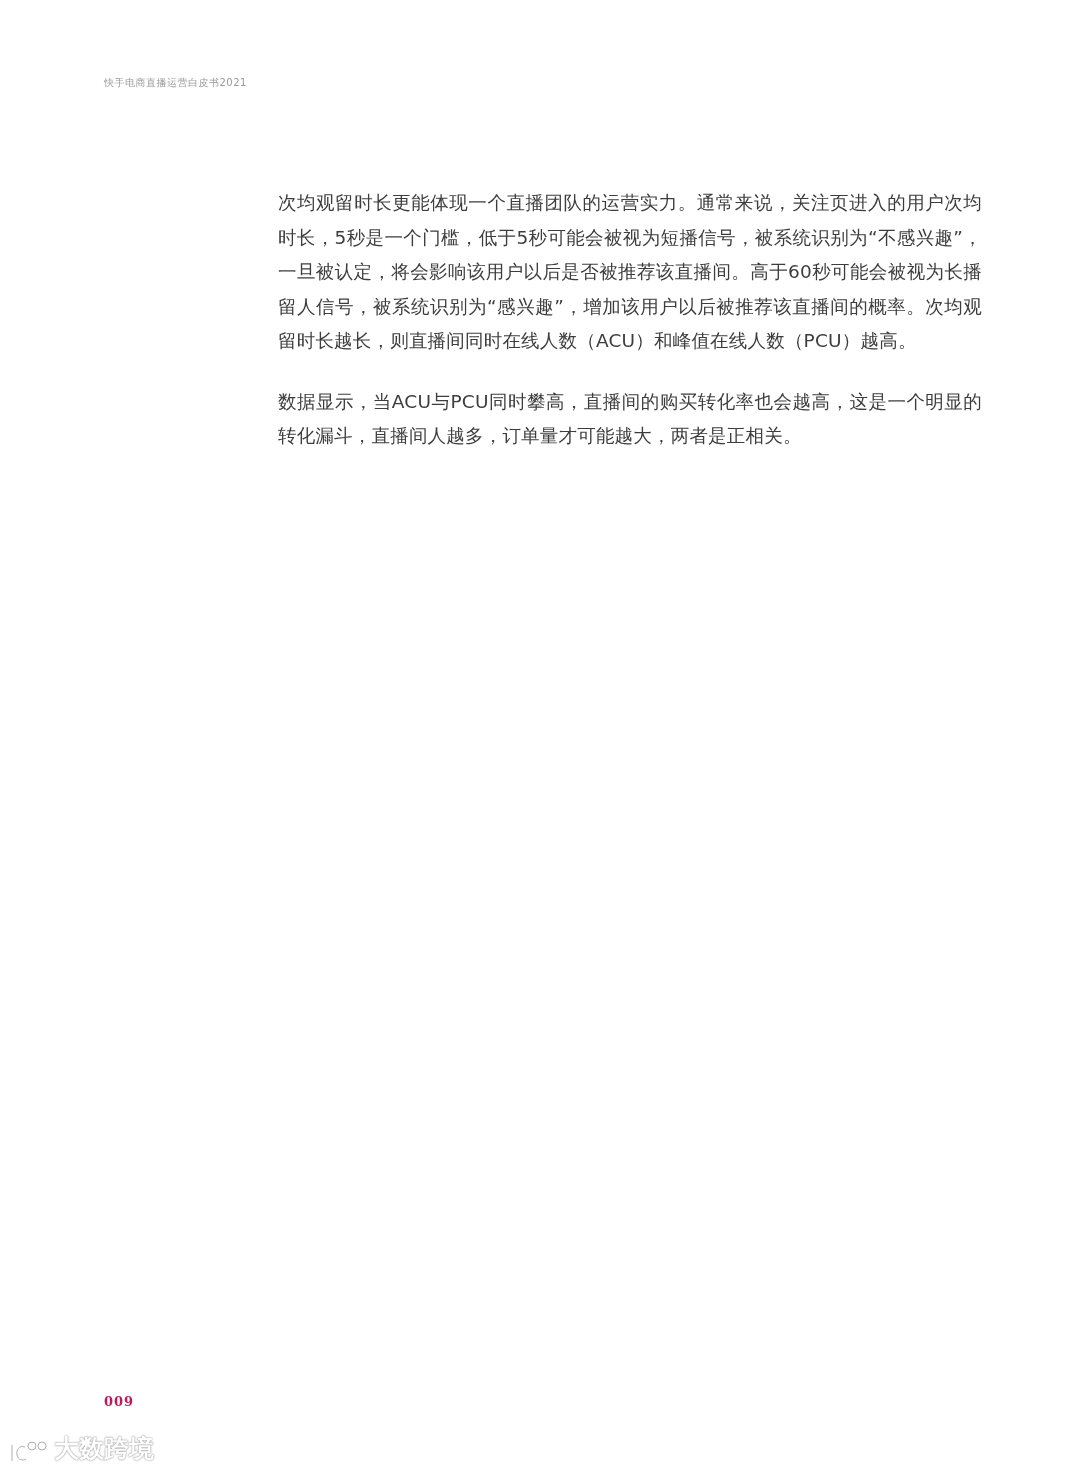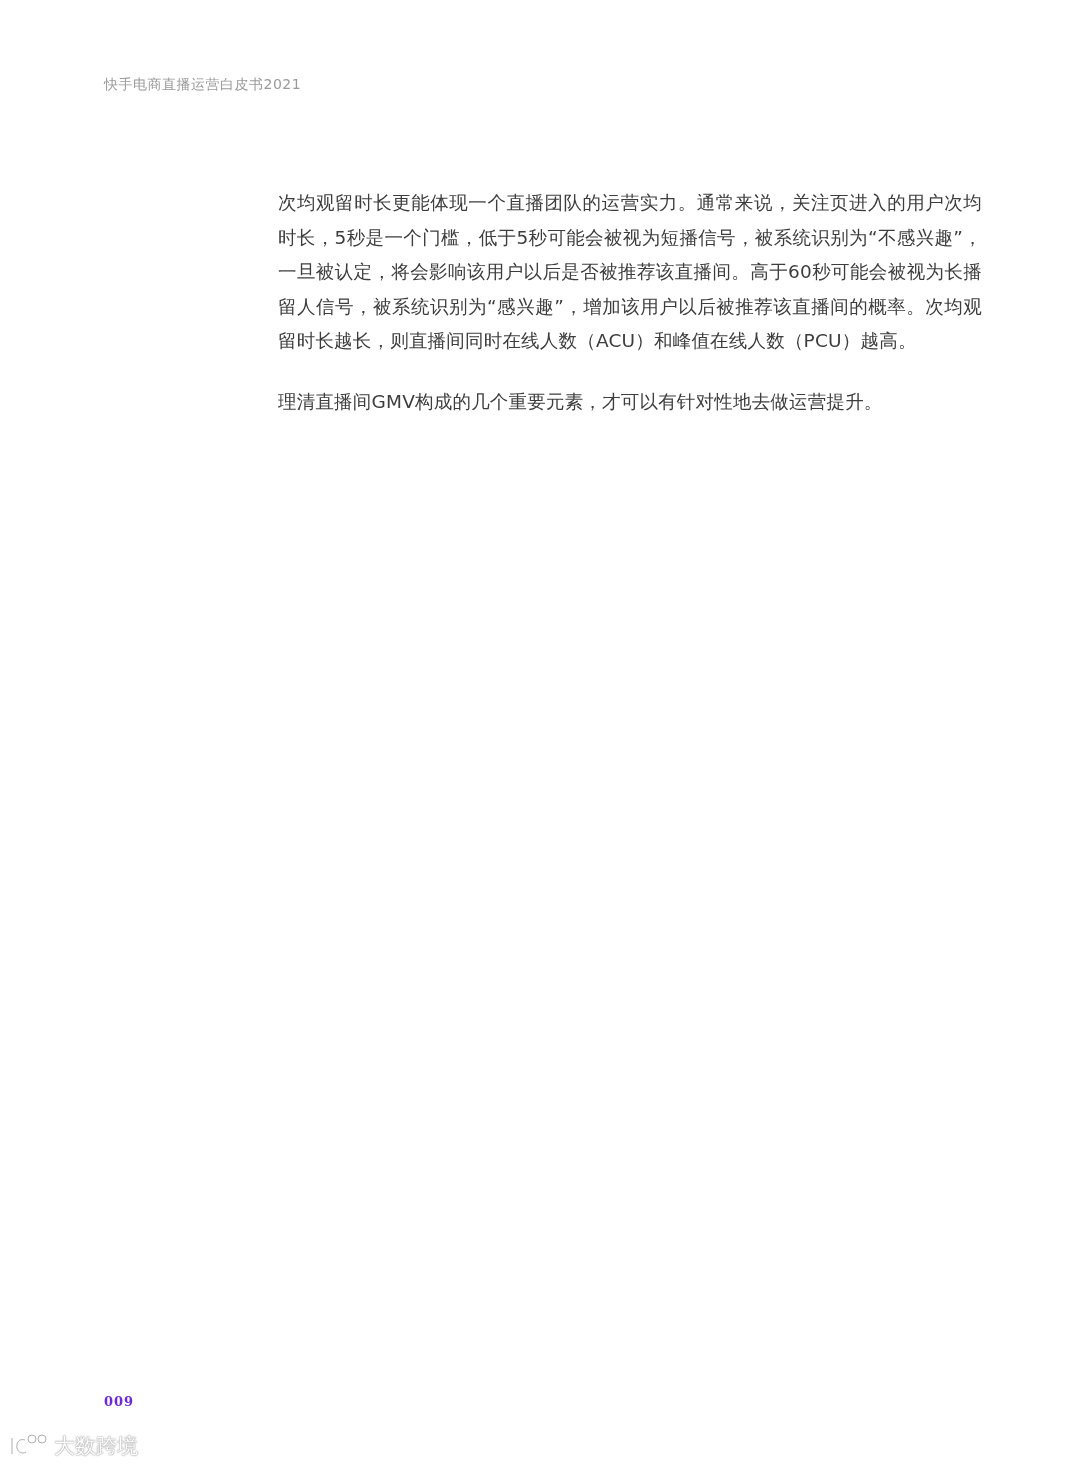--- a/index.html
+++ b/index.html
@@ -11,21 +11,21 @@
       width: 1080px;
       height: 1466px;
       position: relative;
       overflow: hidden;
       font-family: "DejaVu Sans", "Liberation Sans", sans-serif;
     }
     .running-header {
       position: absolute;
       left: 104px;
       top: 76px;
-      font-size: 14px;
+      font-size: 10px;
       color: #9a9a9a;
       letter-spacing: 0.5px;
     }
     .body-text {
       position: absolute;
       left: 262px;
       top: 186px;
       width: 720px;
       color: #3d3d3d;
       font-size: 18.5px;
@@ -36,49 +36,49 @@
       margin: 0 0 26px 16px;
       text-align: justify;
     }
     .page-number {
       position: absolute;
       left: 104px;
       top: 1394px;
       font-family: "DejaVu Serif", "Liberation Serif", serif;
       font-size: 13px;
       font-weight: bold;
-      color: #6d28d9;
+      color: #be185d;
       letter-spacing: 1px;
     }
     .watermark {
       position: absolute;
       left: 8px;
       top: 1432px;
       display: flex;
-      align-items: flex-start;
+      align-items: flex-end;
       gap: 6px;
       color: #ffffff;
-      font-size: 21px;
-      font-weight: normal;
+      font-size: 25px;
+      font-weight: bold;
       text-shadow: 0 0 2px #8a8a8a, 0 0 1px #6e6e6e;
       opacity: 0.85;
     }
     .watermark-logo {
       display: flex;
       align-items: flex-start;
     }
   </style>
 </head>
 <body>
 
 <div class="running-header">快手电商直播运营白皮书2021</div>
 
 <div class="body-text">
   <p>次均观留时长更能体现一个直播团队的运营实力。通常来说，关注页进入的用户次均时长，5秒是一个门槛，低于5秒可能会被视为短播信号，被系统识别为“不感兴趣”，一旦被认定，将会影响该用户以后是否被推荐该直播间。高于60秒可能会被视为长播留人信号，被系统识别为“感兴趣”，增加该用户以后被推荐该直播间的概率。次均观留时长越长，则直播间同时在线人数（ACU）和峰值在线人数（PCU）越高。</p>
-  <p>理清直播间GMV构成的几个重要元素，才可以有针对性地去做运营提升。</p>
+  <p>数据显示，当ACU与PCU同时攀高，直播间的购买转化率也会越高，这是一个明显的转化漏斗，直播间人越多，订单量才可能越大，两者是正相关。</p>
 </div>
 
 <div class="page-number">009</div>
 
 <div class="watermark">
   <span class="watermark-logo">
     <svg width="40" height="26" viewBox="0 0 40 26">
       <g fill="none" stroke="#ffffff" stroke-width="3.2" stroke-linecap="round">
         <path d="M4 6 L4 22"></path>
         <path d="M17 8 C11 6 8 11 9 16 C10 21 15 22 18 20"></path>

